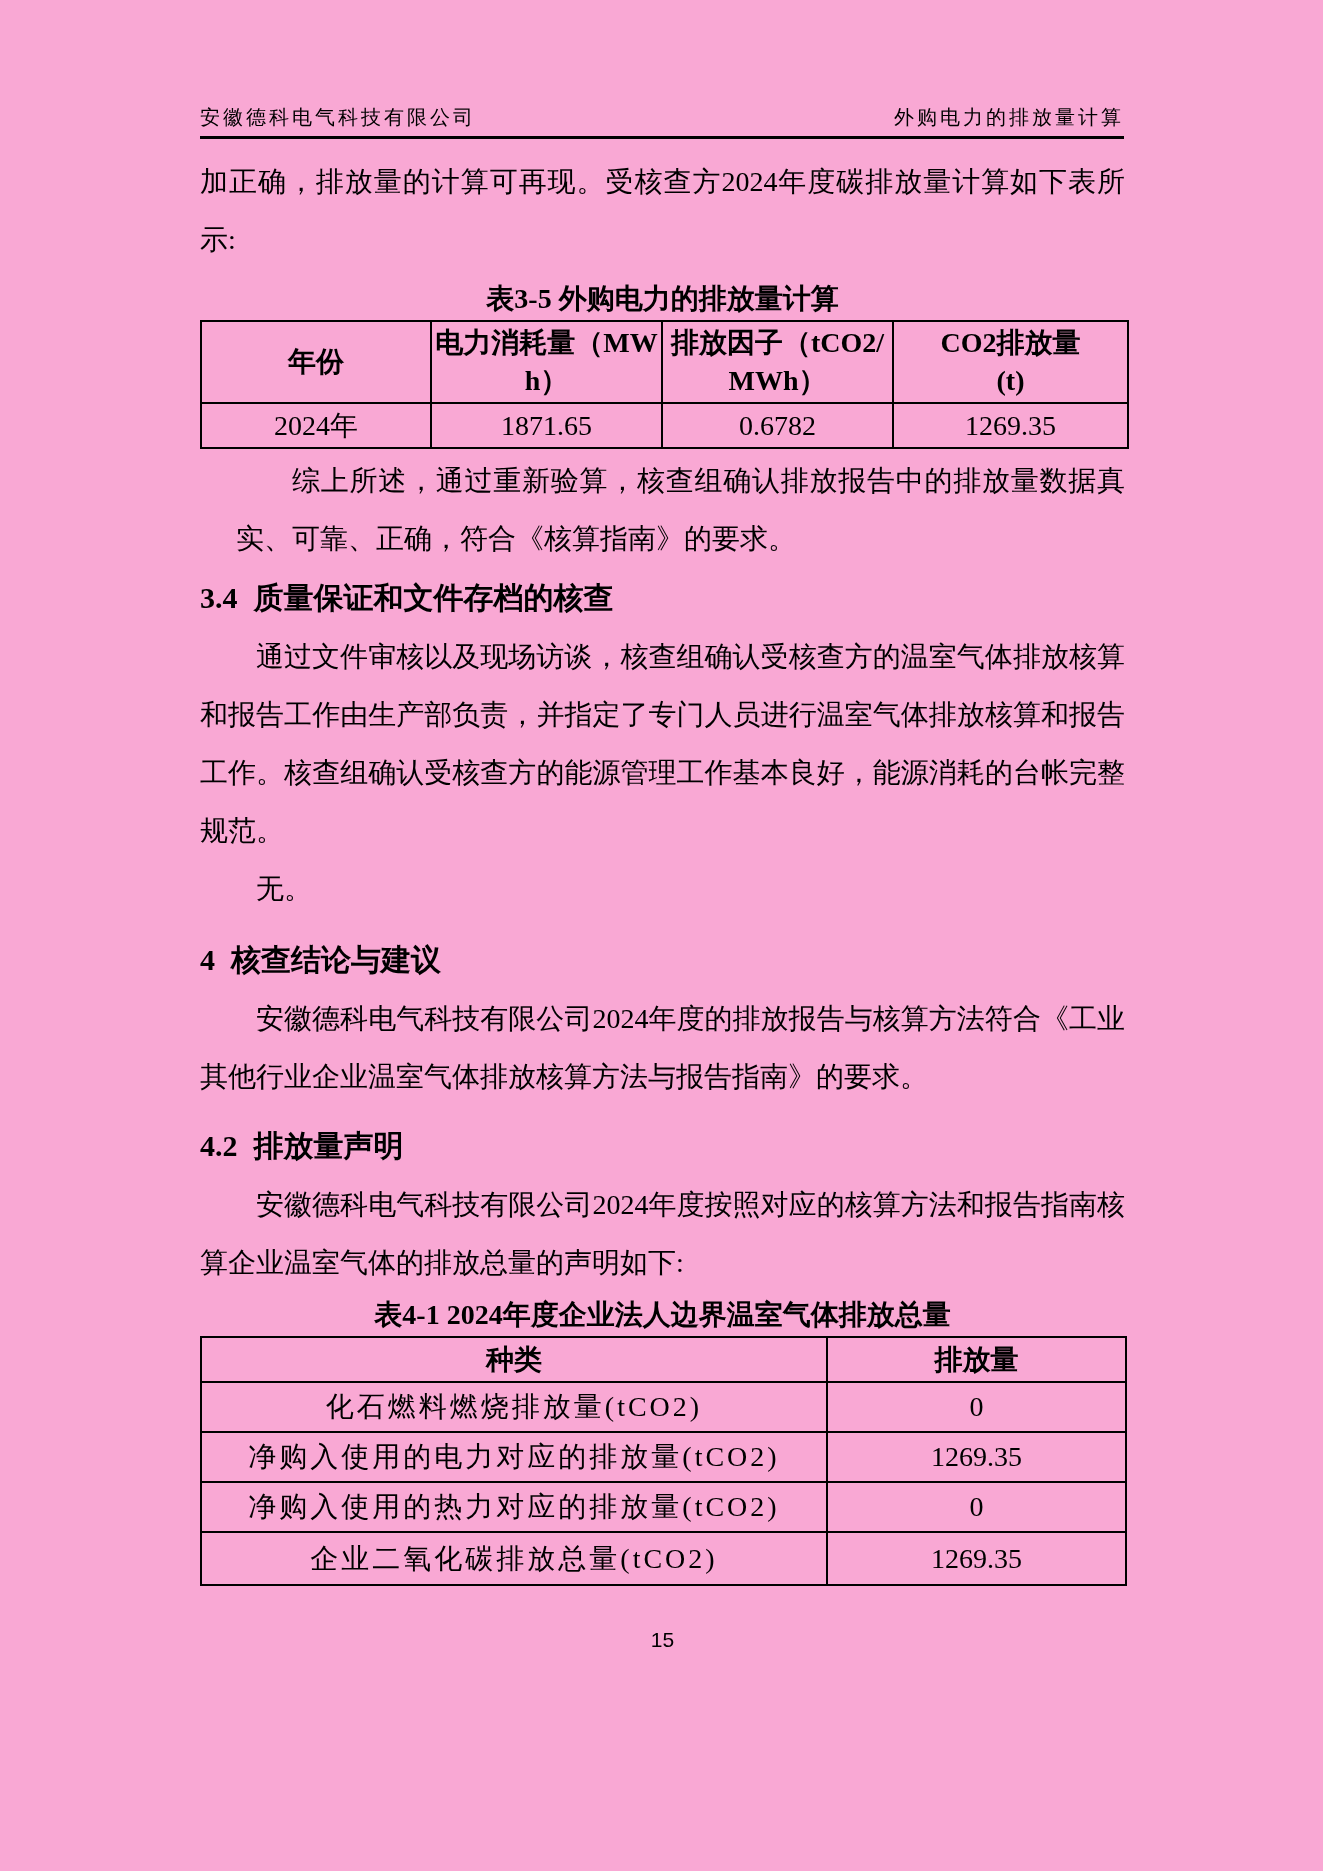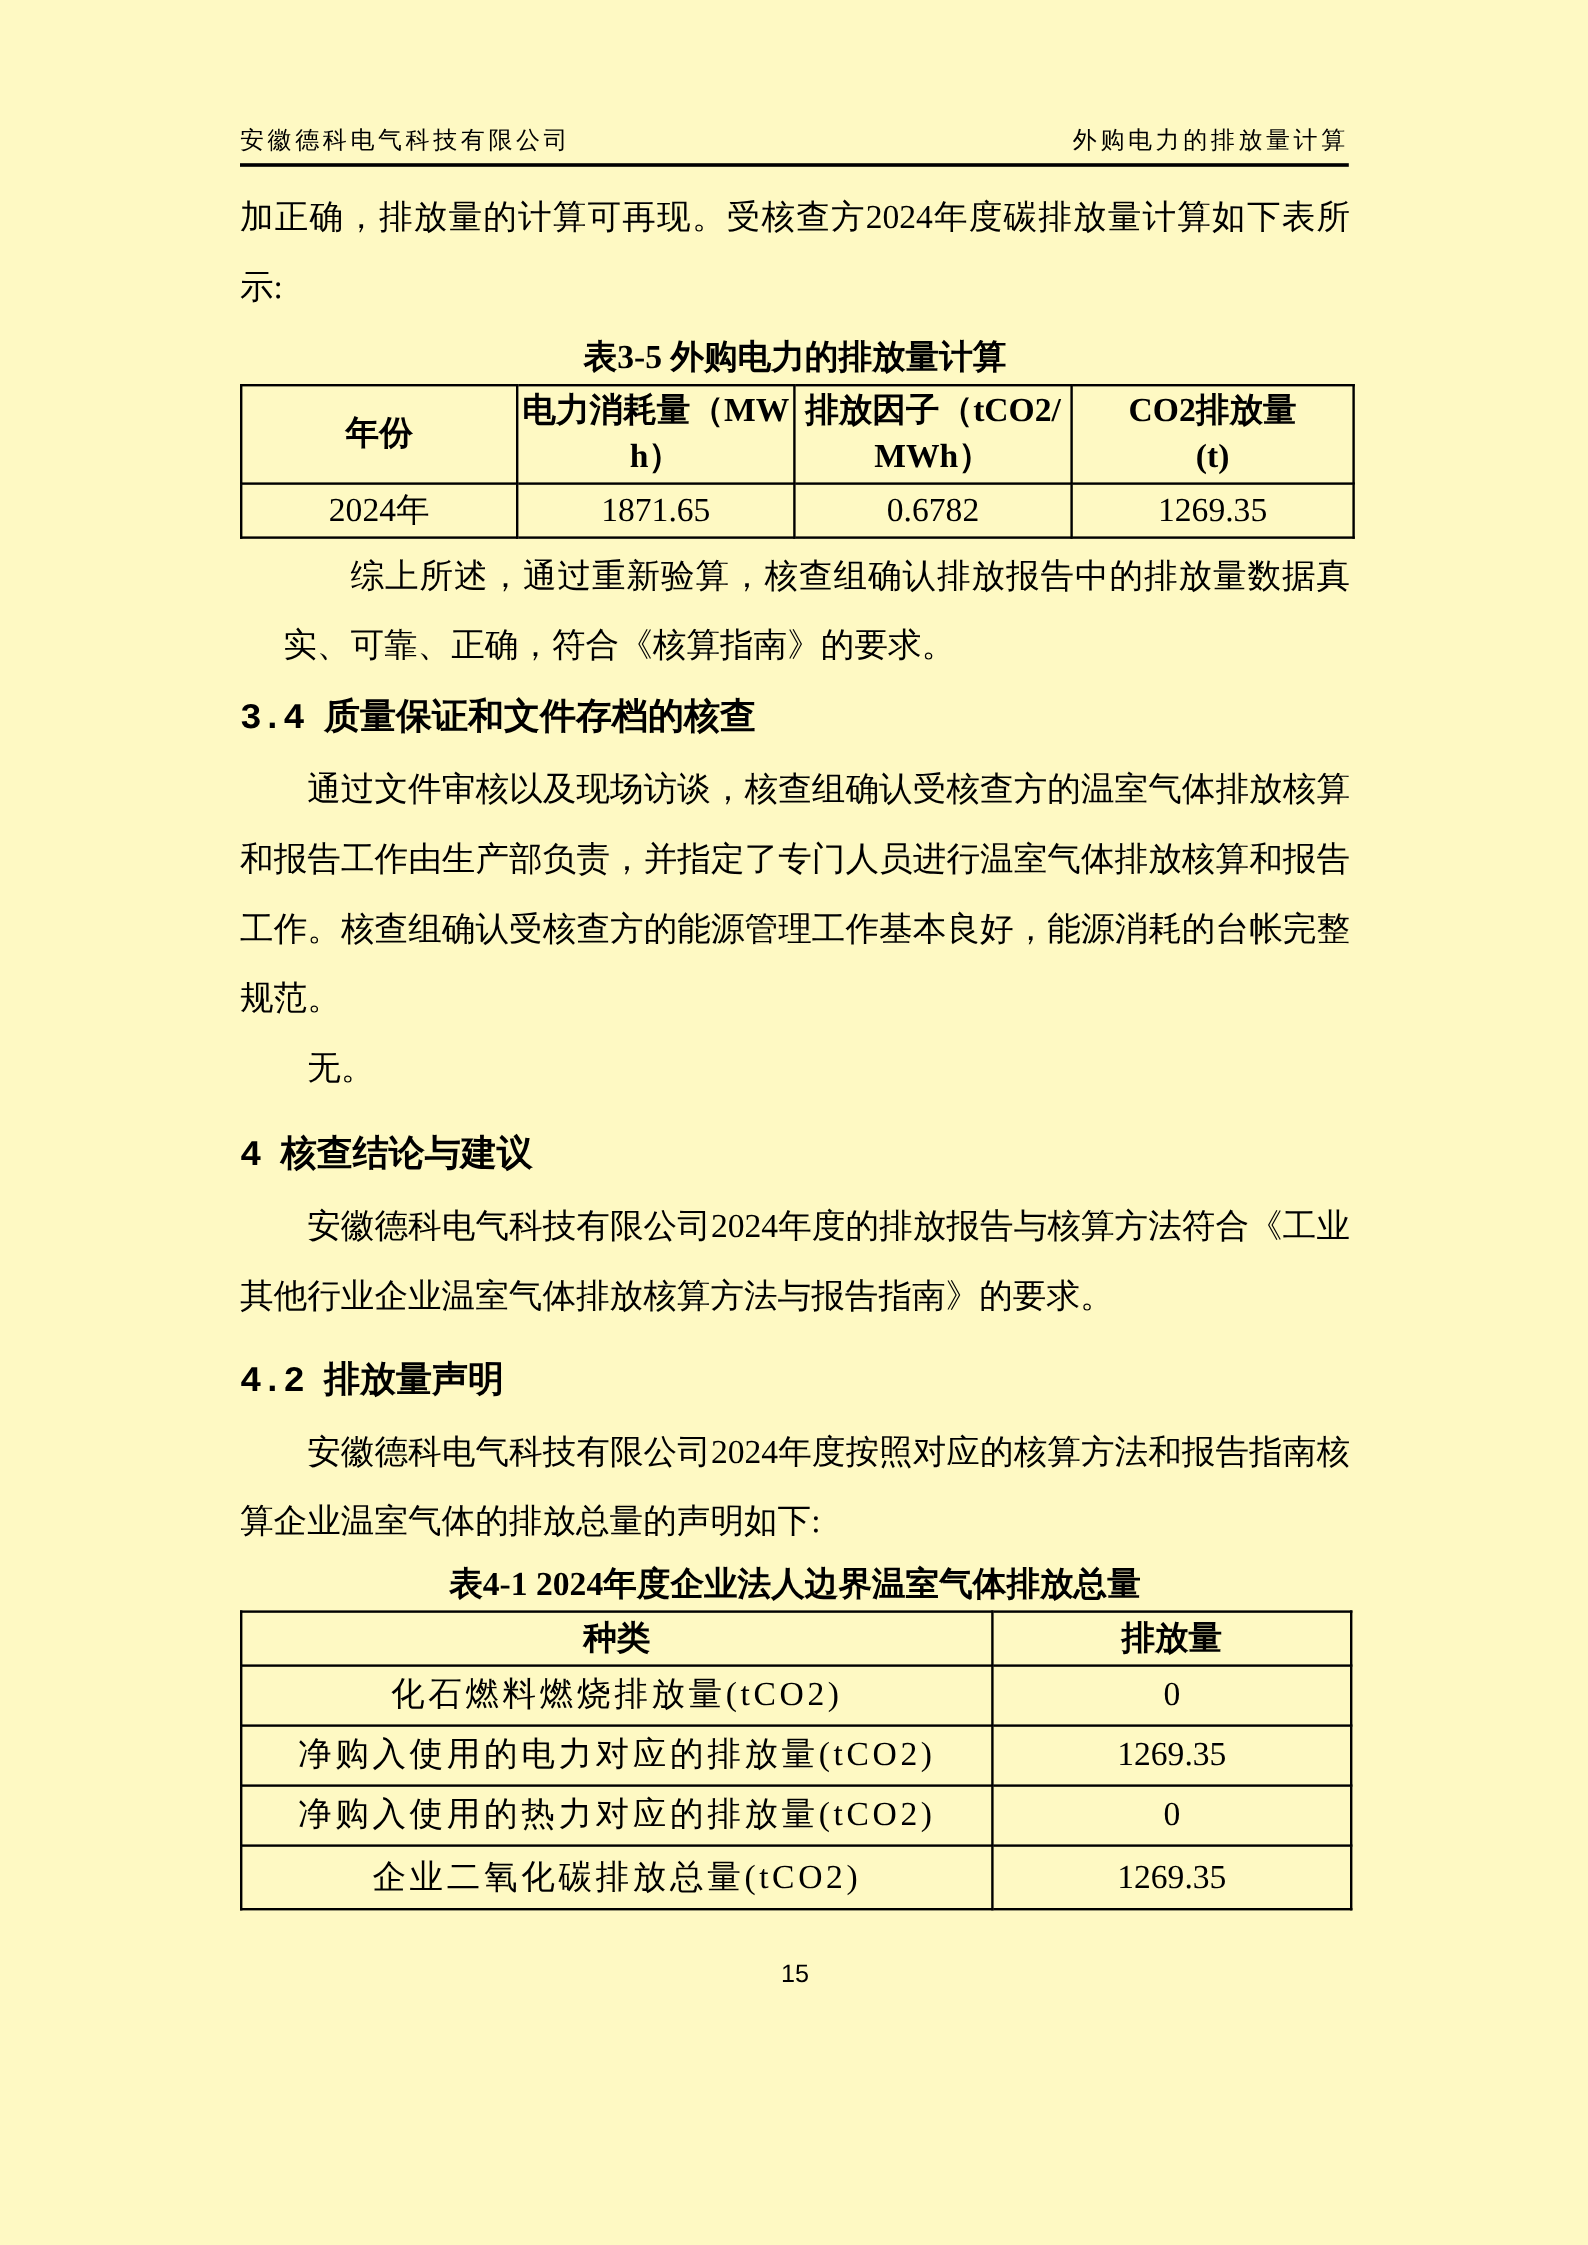--- a/index.html
+++ b/index.html
@@ -1,20 +1,20 @@
 <!DOCTYPE html>
 <html lang="zh"><head>
 <meta charset="utf-8">
 <style>
   html,body{margin:0;padding:0;background:#e8e8e8;}
   .page{
     position:relative;
     width:1323px;height:1871px;
     margin:0 auto;
-    background:#fef9c3;
+    background:#f9a8d4;
     color:#000;
     font-family:"Liberation Serif","DejaVu Serif",serif;
     font-size:28px;
     line-height:58px;
     overflow:hidden;
     box-sizing:border-box;
   }
   
   .doc-header{
     margin:104px 199px 0 200px;
@@ -32,21 +32,21 @@
   p{margin:0;text-align:justify;}
   p.indent{text-indent:2em;}
   p.intro{margin-top:14px;}
   p.summary{margin-top:3px;margin-left:36px;}
   .heading{
     font-weight:bold;
     font-size:30px;
     line-height:60px;
     white-space:nowrap;
   }
-  .heading .h-num{margin-right:16px;font-family:Liberation Mono, monospace;}
+  .heading .h-num{margin-right:16px;}
   .h4-top{margin-top:12px;}
   .h42-top{margin-top:10px;}
   
   .tbl-title{
     display:block;
     text-align:center;
     font-weight:bold;
     font-size:28px;
     line-height:42px;
   }

